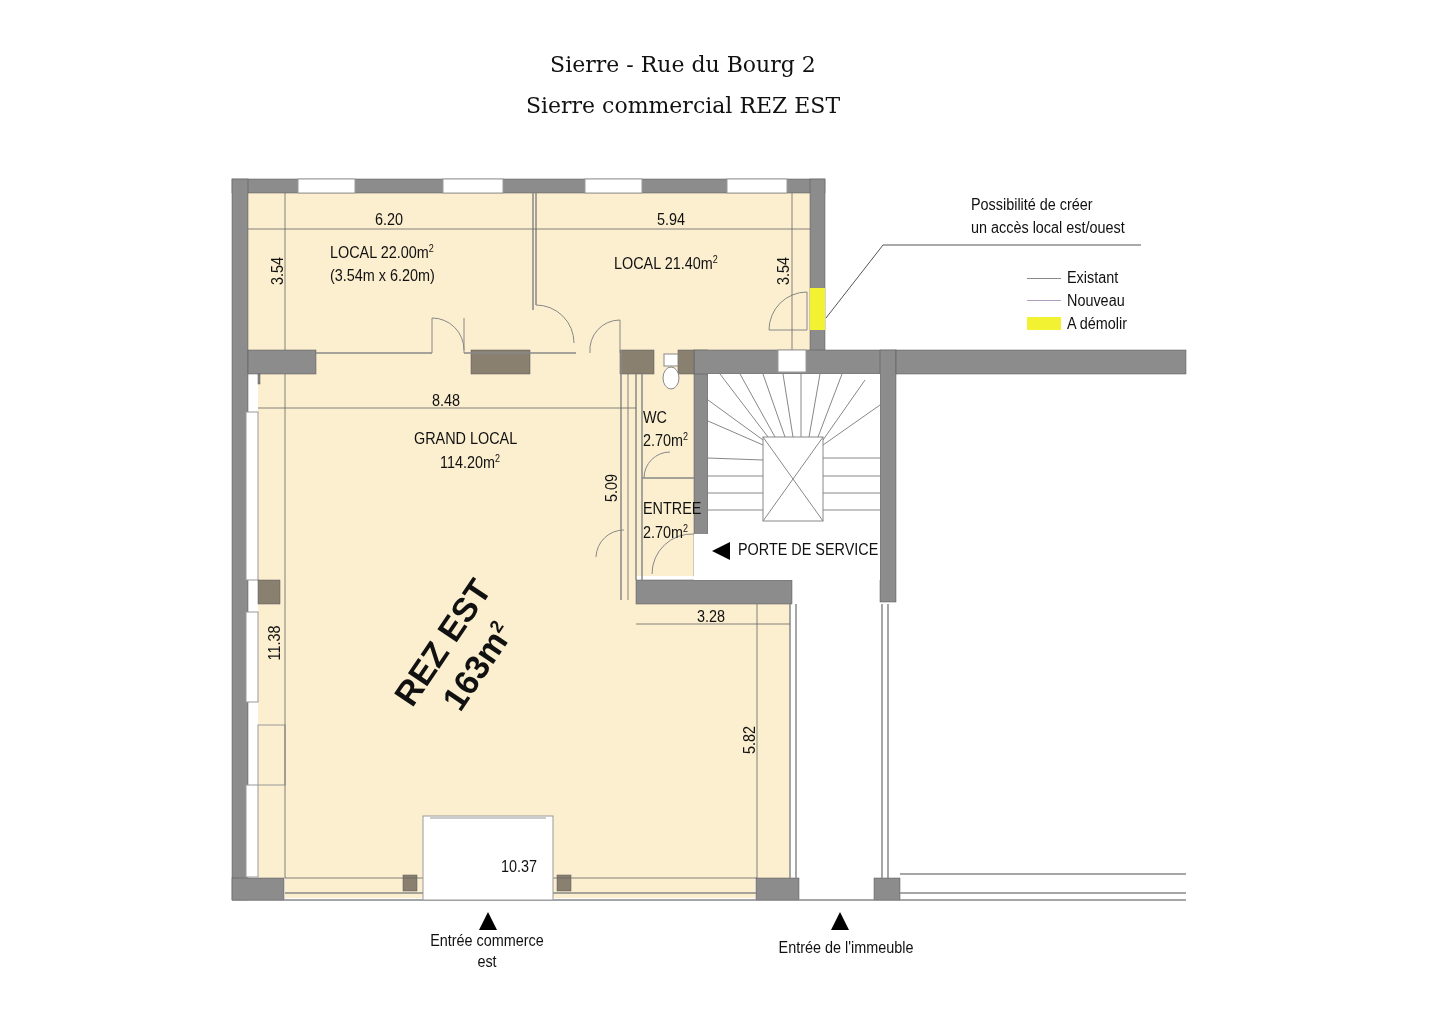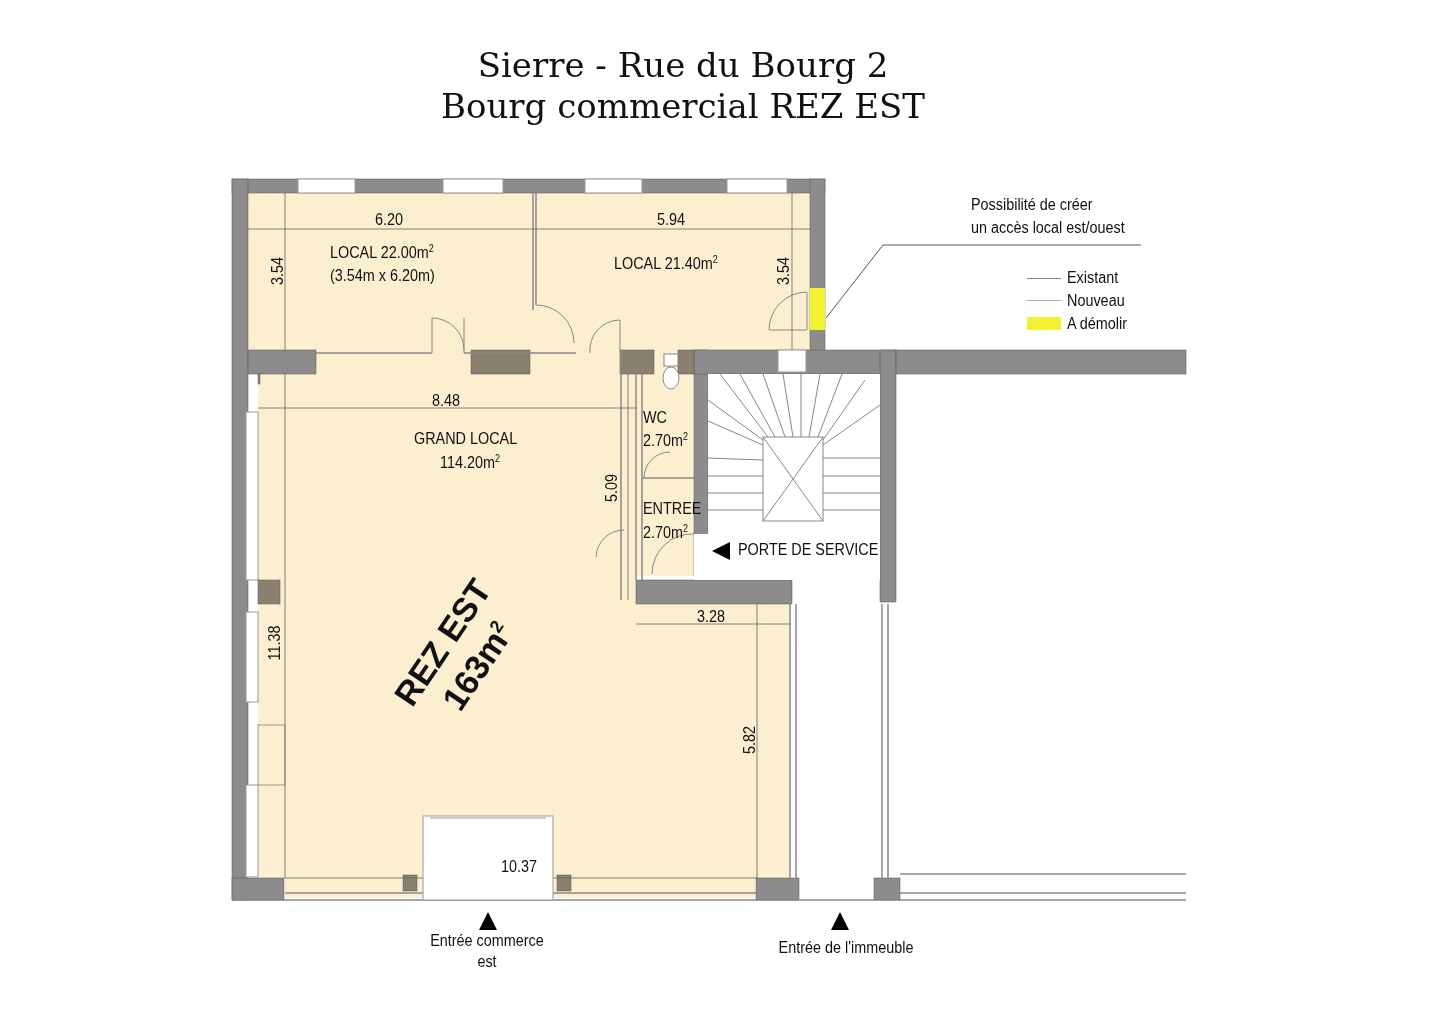--- a/index.html
+++ b/index.html
@@ -1,36 +1,36 @@
 <!DOCTYPE html>
 <html><head>
 <meta charset="utf-8">
 <style>
   html, body { margin: 0; padding: 0; background: #ffffff; }
   body { width: 1440px; height: 1018px; position: relative; overflow: hidden; font-family: "Liberation Sans", sans-serif; color: #111; }
-  .title { position: absolute; left: 0; width: 1366px; text-align: center; font-family: "DejaVu Serif", "Liberation Serif", serif; font-size: 34px; color: #111; line-height: 40px; }
+  .title { position: absolute; left: 0; width: 1366px; text-align: center; font-family: "DejaVu Serif", "Liberation Serif", serif; font-size: 22px; color: #111; line-height: 40px; }
   .title.l1 { top: 45px; }
   .title.l2 { top: 86px; }
   svg.plan { position: absolute; left: 0; top: 0; }
   .lbl { position: absolute; font-family: "Liberation Sans", sans-serif; font-size: 16px; color: #111; white-space: nowrap; transform: scaleX(0.9); transform-origin: left center; }
   .lbl sup { font-size: 10px; }
   .center { text-align: center; transform-origin: center center; }
   .vert { position: absolute; font-size: 16px; white-space: nowrap; transform: rotate(-90deg) scaleX(0.9); transform-origin: center center; }
   .big { position: absolute; font-weight: bold; font-size: 34px; line-height: 36px; text-align: center; transform: rotate(-56deg); transform-origin: center center; white-space: nowrap; }
   .big sup { font-size: 18px; }
   .arrow-up { width: 0; height: 0; border-left: 9px solid transparent; border-right: 9px solid transparent; border-bottom: 18px solid #000; position: absolute; }
   .arrow-left { width: 0; height: 0; border-top: 9px solid transparent; border-bottom: 9px solid transparent; border-right: 18px solid #000; position: absolute; }
   .legend-line { position: absolute; height: 1px; background: #888; width: 34px; }
   .legend-swatch { position: absolute; width: 34px; height: 13px; background: #f2f232; }
 </style>
 </head>
 <body>
 
 <div class="title l1">Sierre - Rue du Bourg 2</div>
-<div class="title l2">Bourg commercial REZ EST</div>
+<div class="title l2">Sierre commercial REZ EST</div>
 
 <svg class="plan" width="1440" height="1018" viewBox="0 0 1440 1018">
 
   <g fill="#fcefd0" stroke="none">
     <rect x="248" y="193" width="562" height="157"></rect>
     <rect x="258" y="350" width="378" height="528"></rect>
     <rect x="636" y="350" width="58" height="226"></rect>
     <rect x="636" y="600" width="154" height="278"></rect>
     <rect x="285" y="878" width="470" height="20"></rect>
   </g>

